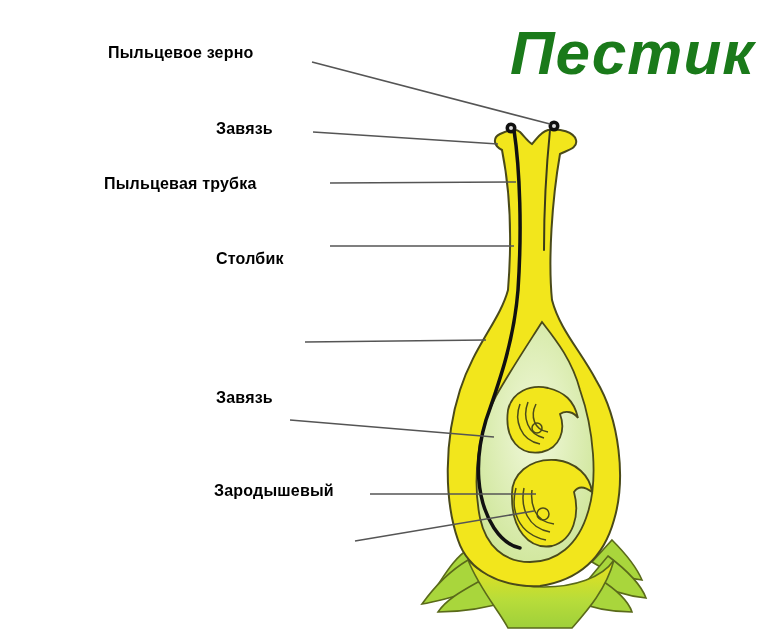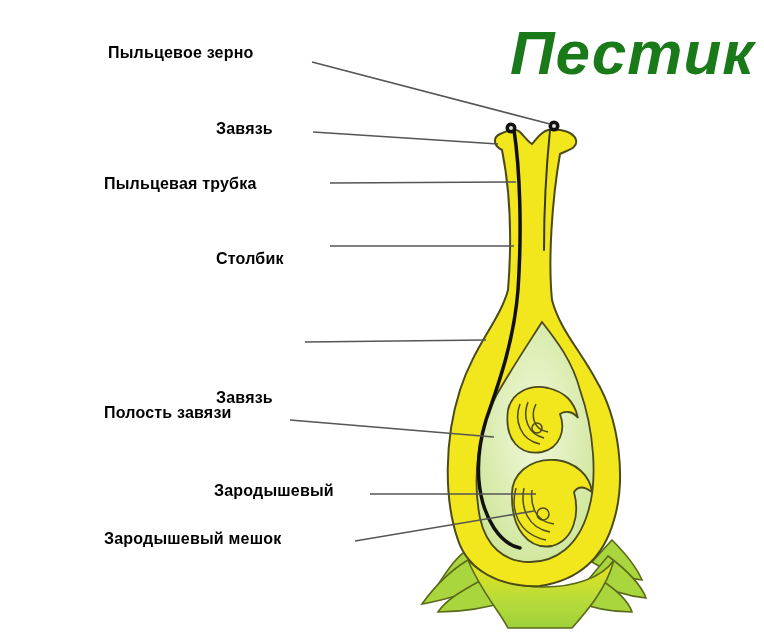--- a/index.html
+++ b/index.html
@@ -129,16 +129,14 @@
     </g>
   </svg>
 
   <div class="title">Пестик</div>
 
   <div class="lbl" style="left:108px; top:44px;">Пыльцевое зерно</div>
   <div class="lbl" style="left:216px; top:120px;">Завязь</div>
   <div class="lbl" style="left:104px; top:175px;">Пыльцевая трубка</div>
   <div class="lbl" style="left:216px; top:250px;">Столбик</div>
   <div class="lbl" style="left:216px; top:343px;margin-top:46px;">Завязь</div>
-  <div class="lbl" style="left:104px; top:404px;">Полость завязи</div>
   <div class="lbl" style="left:214px; top:482px;">Зародышевый</div>
-  <div class="lbl" style="left:104px; top:530px;">Зародышевый мешок</div>
 </div>
 
 </body></html>

